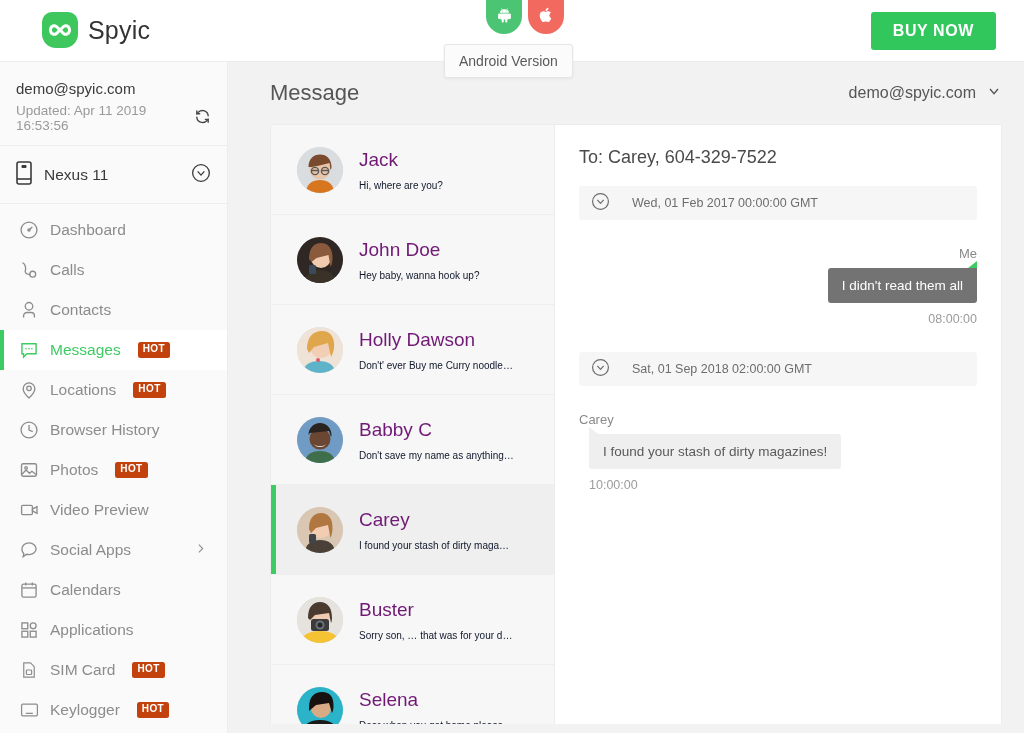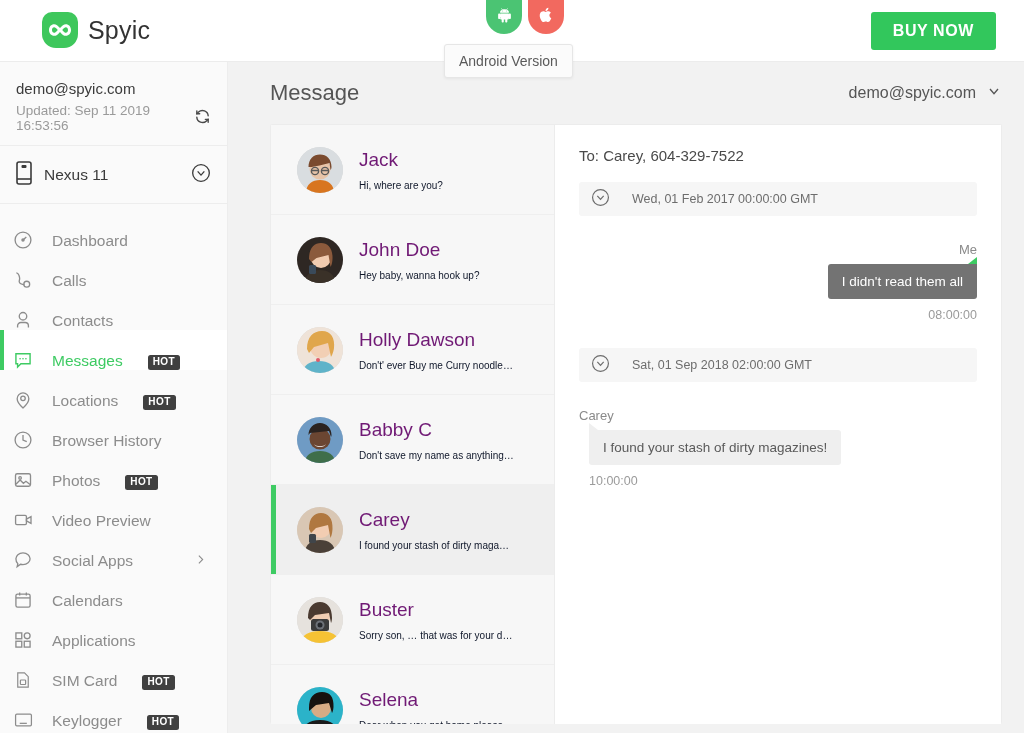--- a/index.html
+++ b/index.html
@@ -92,37 +92,37 @@
   .device {
     height: 58px; display: flex; align-items: center;
     padding: 0 16px; gap: 12px;
     border-bottom: 1px solid #ededed;
     cursor: pointer;
   }
   .device-name { font-size: 15.5px; color: #3b3b3b; flex: 1; }
 
   .nav { padding-top: 6px; }
   .nav-item {
-    height: 40px; display: flex; align-items: flex-end;
-    padding-left: 12px; gap: 18px;
+    height: 40px; display: flex; align-items: center;
+    padding-left: 18px; gap: 10px;
     cursor: pointer; position: relative;
     color: #8c8c8c;
   }
   .nav-item .label { font-size: 15.5px; }
   .nav-item .ico { width: 22px; display: flex; align-items: center; justify-content: center; }
   .nav-item.active {
     background: #ffffff;
     color: #3ecb63;
   }
   .nav-item.active::before {
     content: ""; position: absolute; left: 0; top: 0;
     width: 4px; height: 100%; background: #3ecb63;
   }
   .hot {
-    background: #404040; color: #fff;
+    background: #c2410c; color: #fff;
     font-size: 10px; font-weight: bold;
     padding: 1px 5px 2px 5px; border-radius: 2.5px;
     margin-left: 7px; letter-spacing: .4px;
     line-height: 1.25;
   }
   .chev-right { margin-left: auto; margin-right: 20px; }
 
   
   .main {
     position: absolute; left: 228px; top: 62px;
@@ -182,21 +182,21 @@
     font-size: 10px; color: #0f172a;
     white-space: nowrap; overflow: hidden; text-overflow: ellipsis;
   }
 
   
   .thread {
     flex: 1; padding: 22px 24px 0 24px; overflow: hidden;
     background: #fff;
   }
   .thread-to {
-    font-size: 15px; color: #4a4a4a; margin-bottom: 18px;
+    font-size: 18px; color: #4a4a4a; margin-bottom: 18px;
   }
   .datebar {
     background: #f6f6f6; border-radius: 3px;
     height: 34px; display: flex; align-items: center;
     gap: 22px; padding: 0 12px;
     margin-bottom: 26px;
   }
   .datebar-text { font-size: 12.5px; color: #6d6d6d; }
   .msg { margin-bottom: 4px; }
   .msg-sender {
@@ -269,21 +269,21 @@
   <div class="tooltip">Android Version</div>
 
   <button class="buy-now">BUY NOW</button>
 </div>
 
 <div class="sidebar">
 
   <div class="acct">
     <div class="acct-email">demo@spyic.com</div>
     <div class="acct-updated-row">
-      <span class="acct-updated">Updated: Sep 11 2019 16:53:56</span>
+      <span class="acct-updated">Updated: Apr 11 2019 16:53:56</span>
       <span class="refresh-icon">
         <svg width="17" height="17" viewBox="0 0 24 24" fill="none" stroke="#4a4a4a" stroke-width="2" stroke-linecap="round">
           <path d="M20 11a8 8 0 0 0-13.6-5.2L4 8"></path>
             <path d="M4 4v4h4"></path>
           <path d="M4 13a8 8 0 0 0 13.6 5.2L20 16"></path>
             <path d="M20 20v-4h-4"></path>
         </svg>
       </span>
     </div>
   </div>

